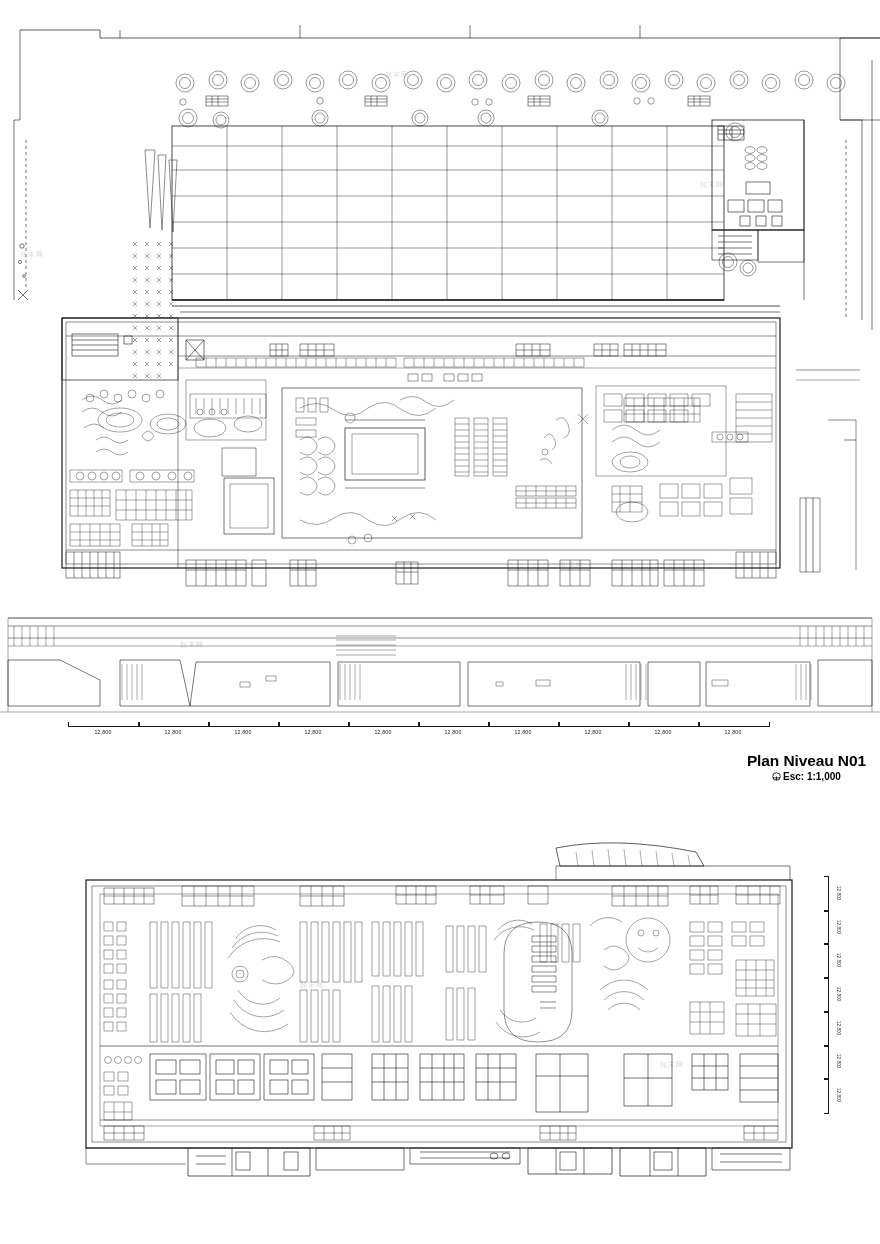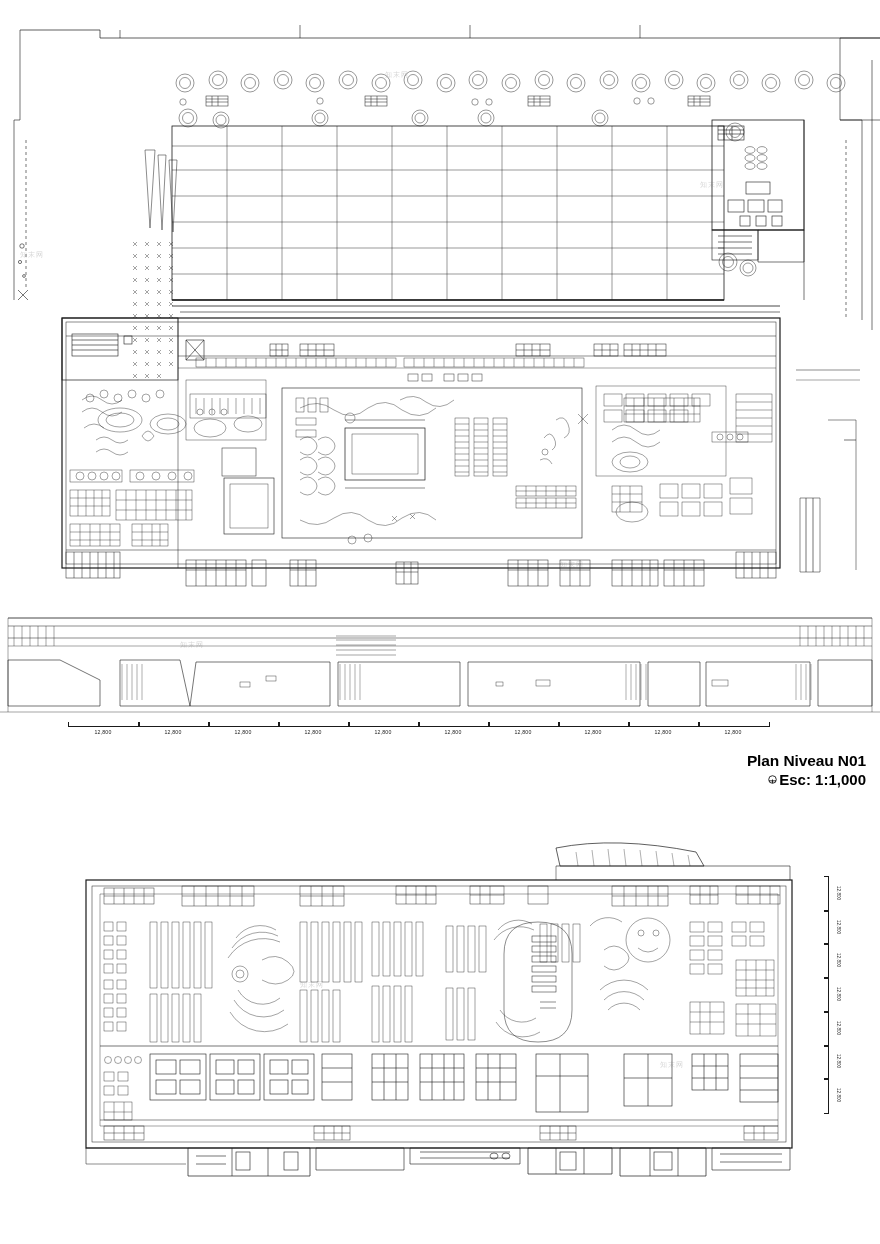--- a/index.html
+++ b/index.html
@@ -120,26 +120,26 @@
 
   .plan-title {
     font-size: 15.5px;
     font-weight: bold;
     letter-spacing: -0.1px;
     line-height: 1.1;
     color: #000;
   }
   .scale-line {
     margin-top: 2px;
-    font-size: 15px;
+    font-size: 10px;
     font-weight: bold;
     color: #000;
     display: flex;
     align-items: center;
-    justify-content: flex-end;
+    justify-content: center;
     gap: 2px;
   }
   .scale-icon {
     display: inline-block;
     width: 9px;
     height: 9px;
     position: relative;
   }
   .scale-icon svg { display: block; }
 

